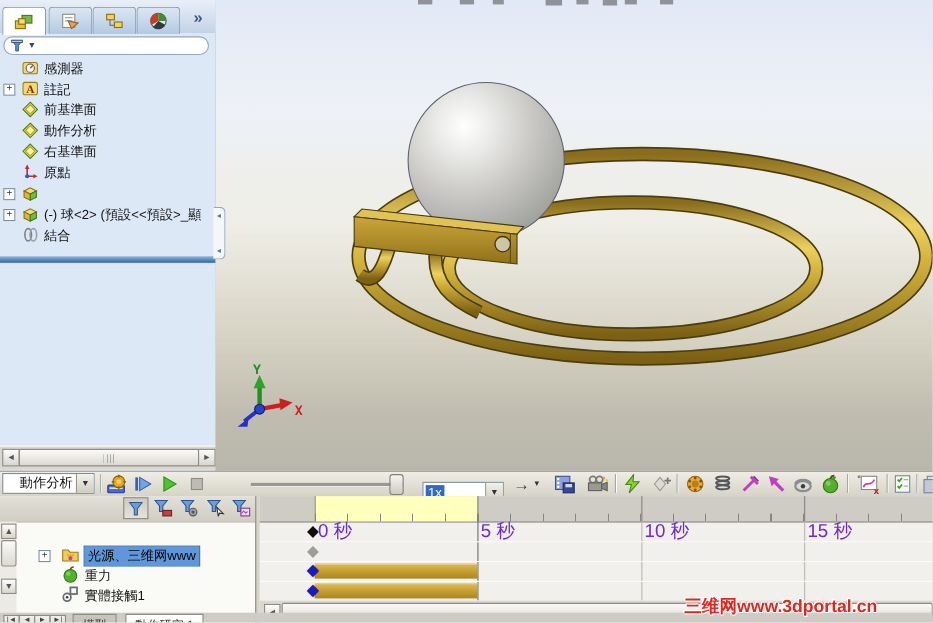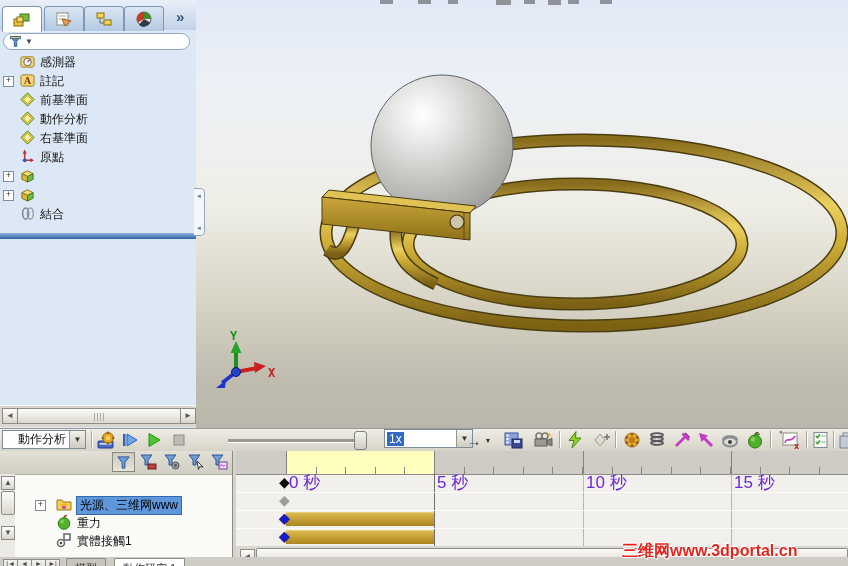--- a/index.html
+++ b/index.html
@@ -37,21 +37,21 @@
   #viewport{left:196px;top:0;width:652px;height:428px;background:linear-gradient(180deg,#e2e9f6 0%,#edf1f6 22%,#efeee6 48%,#d8d5c6 70%,#c0bdb0 88%,#b9b7ab 100%);}
 
   
   #motion-panel{left:0;top:428px;width:848px;height:138px;background:#d7d4cb;border-top:1px solid #999;}
   #motion-toolbar{left:0;top:0;width:848px;height:22px;background:linear-gradient(#efede4,#d6d3c8);}
   .tb{position:absolute;top:1px;width:22px;height:20px;display:flex;align-items:center;justify-content:center;}
   .tsep{position:absolute;top:2px;width:1px;height:17px;background:#a9a69d;border-right:1px solid #fff;}
   #study-combo{left:2px;top:1px;width:84px;height:19px;background:#fff;border:1px solid #7f8c9a;display:flex;align-items:center;box-sizing:border-box;}
   #study-combo .val{flex:1;padding-left:15px;}
   .combo-btn{width:15px;height:100%;background:linear-gradient(#f2f1ea,#cfccc2);border-left:1px solid #9a978d;font-size:8px;color:#333;display:flex;align-items:center;justify-content:center;}
-  #speed-combo{left:384px;top:0;width:89px;height:19px;background:#fff;border:1px solid #7f8c9a;display:flex;align-items:center;box-sizing:border-box;}
+  #speed-combo{left:384px;top:9px;width:74px;height:19px;background:#fff;border:1px solid #7f8c9a;display:flex;align-items:center;box-sizing:border-box;}
   #speed-combo .val{flex:1;padding-left:2px;}
   #speed-combo .sel{background:#316ac5;color:#fff;padding:0 2px;}
   #slider-track{left:228px;top:10px;width:138px;height:3px;background:#9a988e;border-bottom:1px solid #fff;}
   #slider-thumb{left:354px;top:2px;width:11px;height:17px;background:linear-gradient(#f5f4ef,#cfccc2);border:1px solid #84817a;border-radius:3px;}
 
   
   #mtree{left:0;top:22px;width:232px;height:116px;background:#fafaf7;}
   #mtree-header{position:absolute;left:0;top:0;width:232px;height:23px;background:linear-gradient(#e3e1d7,#d0cdc3);border-bottom:1px solid #b3b0a6;}
   .fbtn{position:absolute;top:1px;width:23px;height:20px;display:flex;align-items:center;justify-content:center;}
   .fbtn.active{border:1px solid #8a877e;background:linear-gradient(#cdcabf,#e5e3da);box-sizing:border-box;}
@@ -191,20 +191,21 @@
           <polygon points="14,6 8,9 8,15 14,12" fill="#76b944" stroke="#3c7a1a"></polygon>
         </svg>
       </div>
       <div class="trow">
         <span class="expander">+</span>
         <svg class="ticon" viewBox="0 0 16 16">
           <polygon points="2,6 8,3 14,6 8,9" fill="#f2dd74" stroke="#8a6d14"></polygon>
           <polygon points="2,6 8,9 8,15 2,12" fill="#d8b83a" stroke="#8a6d14"></polygon>
           <polygon points="14,6 8,9 8,15 14,12" fill="#76b944" stroke="#3c7a1a"></polygon>
         </svg>
+        <span class="txt">(-) 球&lt;2&gt; (預設&lt;&lt;預設&gt;_顯</span>
       </div>
       <div class="trow">
         <svg class="ticon" viewBox="0 0 16 16">
           <ellipse cx="6" cy="8" rx="3.2" ry="6" fill="none" stroke="#7d8288" stroke-width="1.6"></ellipse>
           <ellipse cx="11" cy="8" rx="3.2" ry="6" fill="none" stroke="#9aa0a6" stroke-width="1.6"></ellipse>
         </svg>
         <span class="txt">結合</span>
       </div>
     </div>
 

